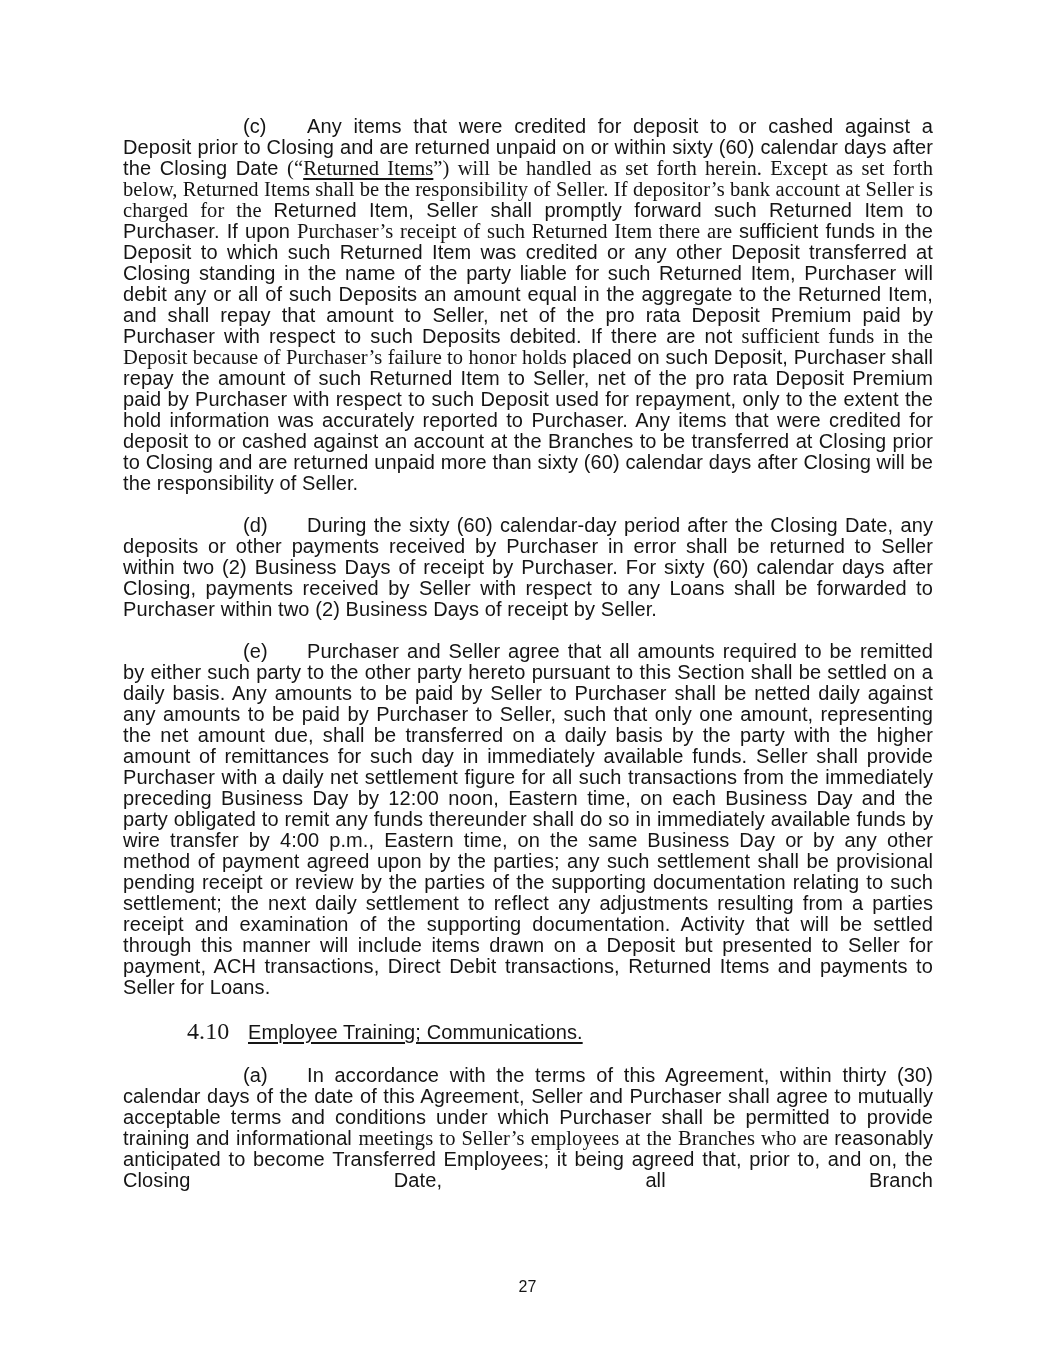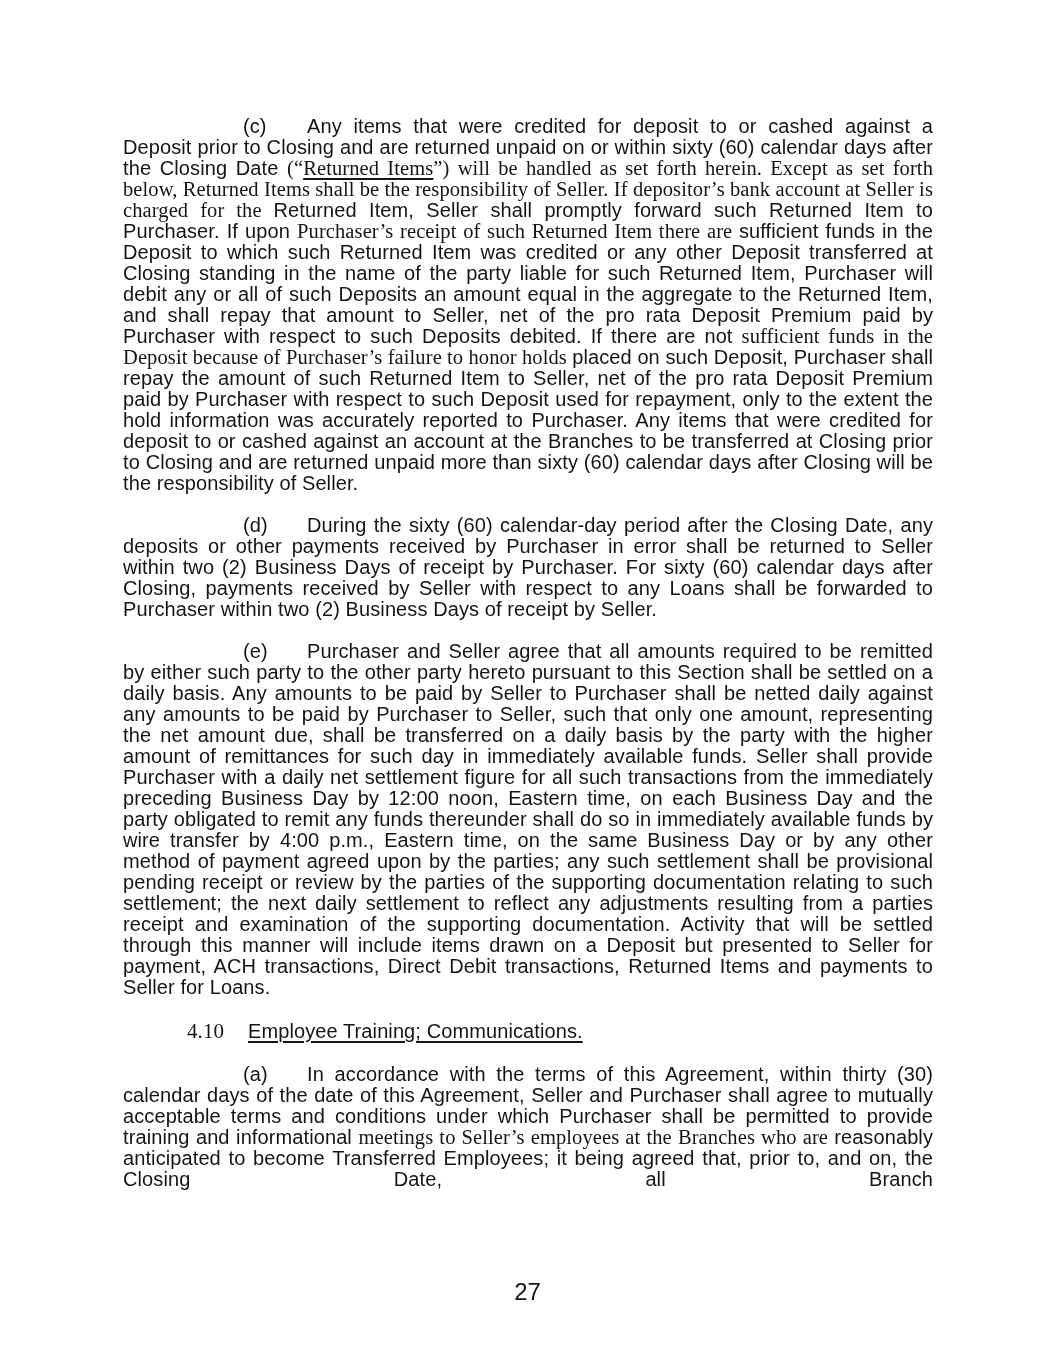--- a/index.html
+++ b/index.html
@@ -42,33 +42,33 @@
   }
   .justify-last { text-align-last: justify; }
   .marker {
     display: inline-block;
     width: 64px;
     text-indent: 0;
   }
   .heading .marker {
     width: 61px;
     font-family: "Liberation Serif", serif;
-    font-size: 21px;
+    font-size: 24px;
   }
   .sans { font-family: "Liberation Sans", sans-serif; text-align: center; }
   .serif { font-family: "Liberation Serif", serif; font-size: 20.5px; }
   .underline { text-decoration: underline; text-underline-offset: 3px; }
   .footer {
     position: absolute;
     top: 1278px;
     left: 0;
     right: 0;
     text-align: center;
     font-family: "Liberation Sans", sans-serif;
-    font-size: 24px;
+    font-size: 16px;
     color: #151515;
   }
 </style>
 </head>
 <body>
 
 <div class="page">
   <main class="textblock">
       <p class="para"><span class="marker">(c)</span><span class="sans">Any items that were credited for deposit to or cashed against a Deposit prior to Closing and are returned unpaid on or within sixty (60) calendar days after the Closing Date </span><span class="serif">(“</span><span class="serif underline">Returned Items</span><span class="serif">”) will be handled as set forth herein.  Except as set forth below, Returned Items shall be the responsibility of Seller.  If depositor’s bank account at Seller is charged for the </span><span class="sans">Returned Item, Seller shall promptly forward such Returned Item to Purchaser.  If upon </span><span class="serif">Purchaser’s receipt of such Returned Item there are </span><span class="sans">sufficient funds in the Deposit to which such Returned Item was credited or any other Deposit transferred at Closing standing in the name of the party liable for such Returned Item, Purchaser will debit any or all of such Deposits an amount equal in the aggregate to the Returned Item, and shall repay that amount to Seller, net of the pro rata Deposit Premium paid by Purchaser with respect to such Deposits debited.  If there are not </span><span class="serif">sufficient funds in the Deposit because of Purchaser’s failure to honor holds </span><span class="sans">placed on such Deposit, Purchaser shall repay the amount of such Returned Item to Seller, net of the pro rata Deposit Premium paid by Purchaser with respect to such Deposit used for repayment, only to the extent the hold information was accurately reported to Purchaser.  Any items that were credited for deposit to or cashed against an account at the Branches to be transferred at Closing prior to Closing and are returned unpaid more than sixty (60) calendar days after Closing will be the responsibility of Seller.</span></p>
       <p class="para"><span class="marker">(d)</span><span class="sans">During the sixty (60) calendar-day period after the Closing Date, any deposits or other payments received by Purchaser in error shall be returned to Seller within two (2) Business Days of receipt by Purchaser.  For sixty (60) calendar days after Closing, payments received by Seller with respect to any Loans shall be forwarded to Purchaser within two (2) Business Days of receipt by Seller.</span></p>

